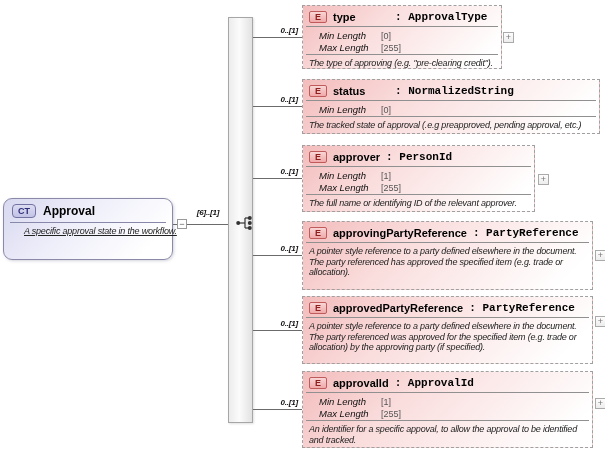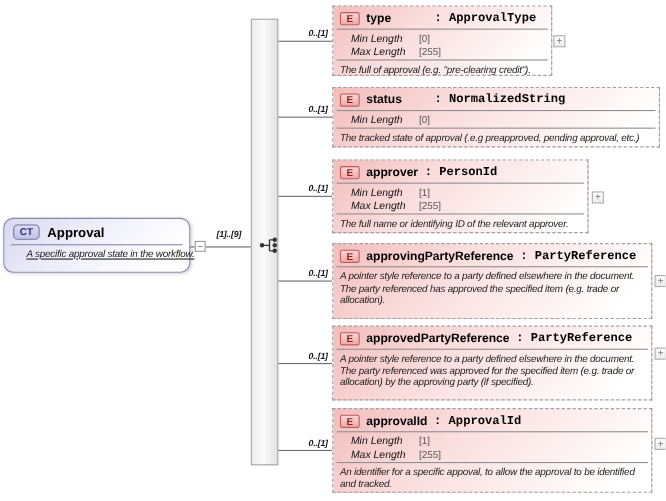--- a/index.html
+++ b/index.html
@@ -1,21 +1,21 @@
 <!DOCTYPE html>
 <html><head>
 <meta charset="utf-8">
 <style>
   * { margin:0; padding:0; box-sizing:border-box; }
   body { background:#fff; font-family:"Liberation Sans", sans-serif; }
   #canvas { position:relative; width:605px; height:455px; background:#fff; overflow:hidden; }
 
   
   .ct-box {
-    position:absolute; left:3px; top:198px; width:170px; height:50px;
+    position:absolute; left:3px; top:198px; width:170px; height:62px;
     border:1px solid #8a8aa8; border-radius:9px;
     background:linear-gradient(135deg,#d8d8f0 0%,#eeeefa 40%,#ffffff 85%);
     box-shadow:1px 1px 3px rgba(80,80,120,.25);
   }
   .ct-header { display:flex; align-items:center; gap:7px; padding:5px 8px 3px 8px; }
   .ct-badge {
     width:24px; height:14px; border:1px solid #7272a3; border-radius:4px;
     background:linear-gradient(#dcdcf2,#c2c2e6); color:#2e2e78;
     font-size:9px; font-weight:bold; display:flex; align-items:center; justify-content:center;
   }
@@ -88,21 +88,21 @@
     <div class="ct-header">
       <span class="ct-badge">CT</span>
       <span class="ct-name">Approval</span>
     </div>
     <div class="ct-sep"></div>
     <div class="ct-anno">A specific approval state in the workflow.</div>
   </div>
 
   <div class="hline" style="left:173px; top:224px; width:55px;"></div>
   <div class="collapse-btn">−</div>
-  <div class="card" style="left:188px; top:208px; width:40px; text-align:center;">[1]..[9]</div>
+  <div class="card" style="left:188px; top:208px; width:40px; text-align:center;">[6]..[1]</div>
 
   <div class="spine"></div>
   <svg class="seq-icon" width="18" height="16" viewBox="0 0 18 16">
     <line x1="2" y1="8" x2="9" y2="8" stroke="#333" stroke-width="1.2"></line>
     <line x1="9" y1="3" x2="9" y2="13" stroke="#333" stroke-width="1.2"></line>
     <line x1="9" y1="3" x2="13" y2="3" stroke="#333" stroke-width="1.2"></line>
     <line x1="9" y1="13" x2="13" y2="13" stroke="#333" stroke-width="1.2"></line>
     <circle cx="2.2" cy="8" r="2" fill="#333"></circle>
     <circle cx="13.8" cy="3" r="2" fill="#333"></circle>
     <circle cx="13.8" cy="8" r="2" fill="#333"></circle>
@@ -128,21 +128,21 @@
       <span class="e-badge">E</span>
       <span class="e-name tab">type</span>
       <span class="e-type">: ApprovalType</span>
     </div>
     <div class="sep"></div>
     <div class="facets">
       <div class="frow"><span class="flabel">Min Length</span><span class="fval">[0]</span></div>
       <div class="frow"><span class="flabel">Max Length</span><span class="fval">[255]</span></div>
     </div>
     <div class="sep"></div>
-    <div class="anno one-line">The full of approval (e.g. "pre-clearing credit").</div>
+    <div class="anno one-line">The type of approving (e.g. "pre-clearing credit").</div>
   </div>
 
   <div class="ebox" style="top:79px; width:298px; height:55px;">
     <div class="e-header">
       <span class="e-badge">E</span>
       <span class="e-name tab">status</span>
       <span class="e-type">: NormalizedString</span>
     </div>
     <div class="sep"></div>
     <div class="facets">

